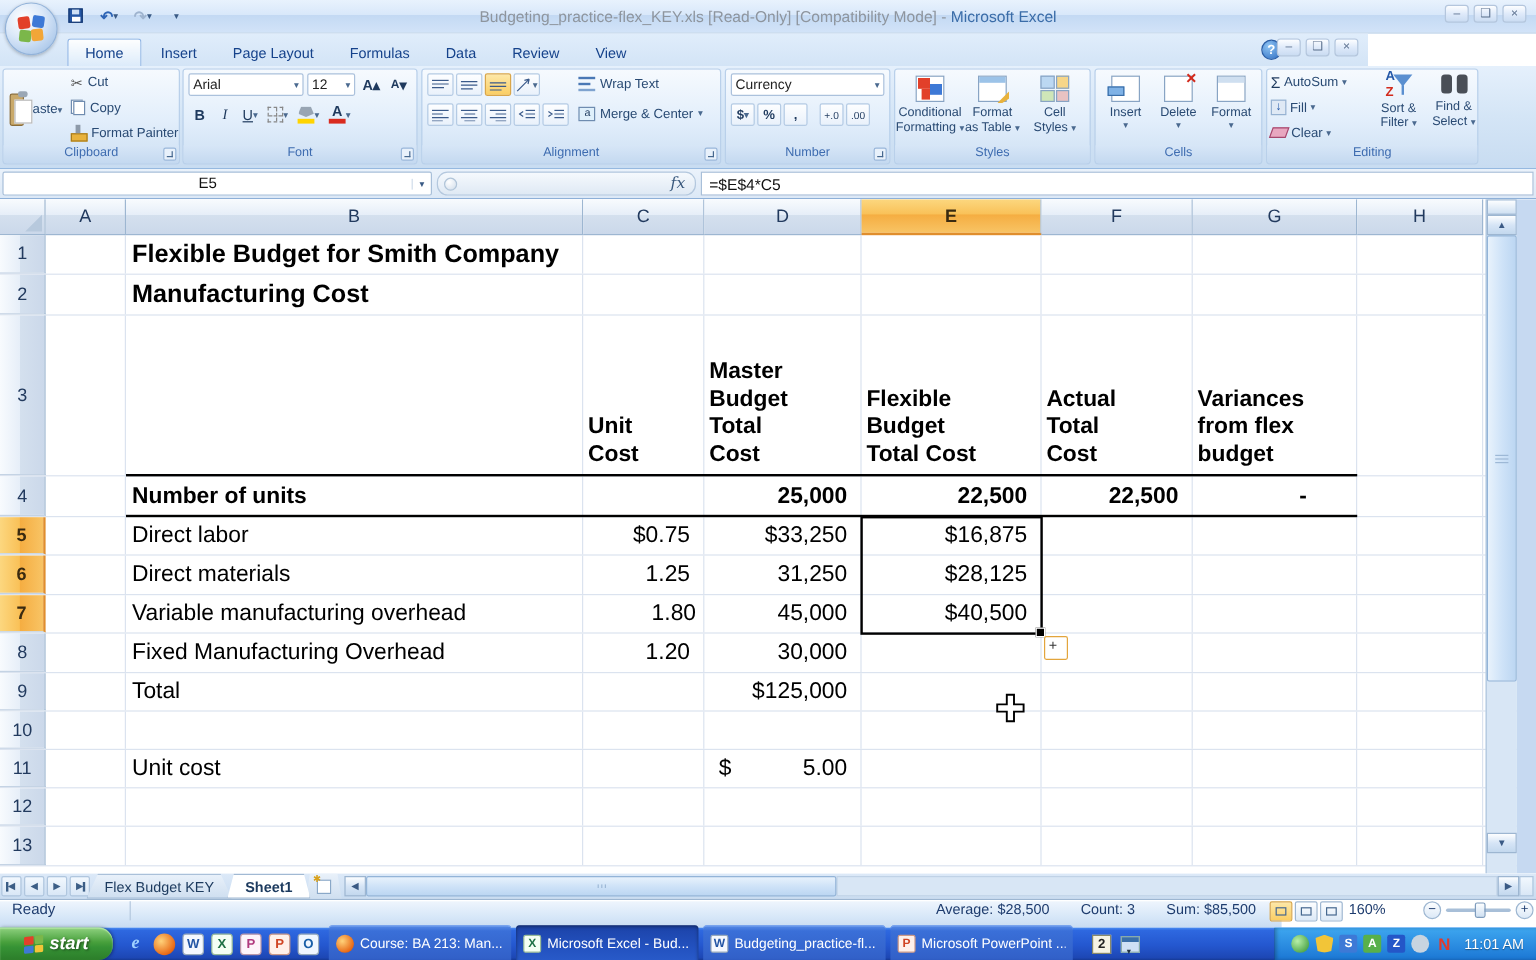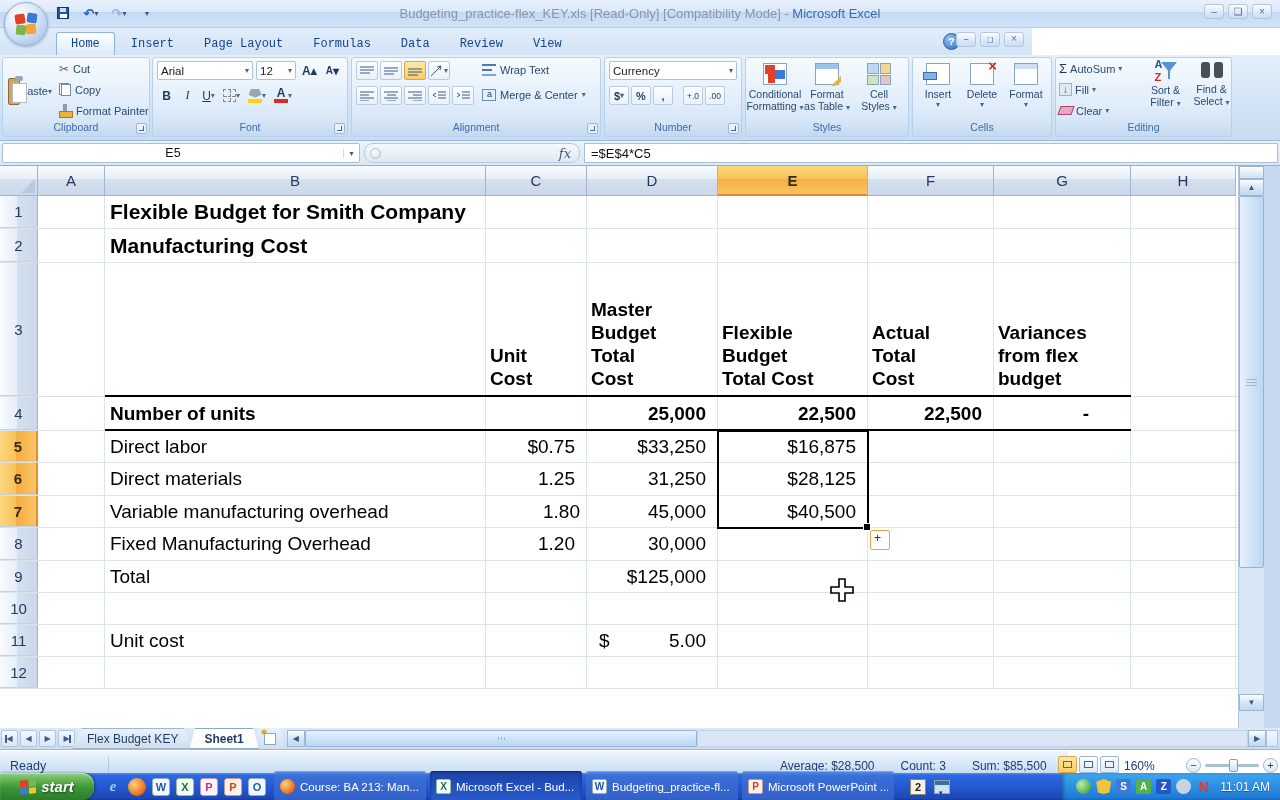--- a/index.html
+++ b/index.html
@@ -34,22 +34,22 @@
     border:1px solid #92b2d8; box-shadow:0 1px 3px rgba(0,0,0,.25); z-index:50;
     display:flex; align-items:center; justify-content:center; }
   .office-logo { position:relative; width:22px; height:22px; }
   .office-logo i { position:absolute; width:10px; height:10px; border-radius:2px; }
   .office-logo i:nth-child(1){ left:0; top:1px; background:#e2402a; transform:rotate(-8deg);}
   .office-logo i:nth-child(2){ right:0; top:0; background:#3d79d6; transform:rotate(8deg);}
   .office-logo i:nth-child(3){ left:1px; bottom:0; background:#7bb74a; transform:rotate(6deg);}
   .office-logo i:nth-child(4){ right:1px; bottom:1px; background:#f2a638; transform:rotate(-6deg);}
 
   
-  #tabrow { position:absolute; left:0; top:28px; width:1032px; height:27px;
-    background:linear-gradient(#e0edfb,#d3e4f6);font-family:Liberation Mono, monospace; }
+  #tabrow { position:absolute; left:0; top:28px; width:1140px; height:27px;
+    background:linear-gradient(#e0edfb,#d3e4f6); }
   #tabstrip { position:absolute; left:56px; top:0; height:27px; display:flex; align-items:flex-end; }
   .rtab { padding:4px 14px 4px; font-size:12px; color:#15428b; margin-right:2px; }
   .rtab.active { background:linear-gradient(#fdfefe,#eaf3fc 60%,#dcebfa); border:1px solid #8db2e3;
     border-bottom:none; border-radius:3px 3px 0 0; }
   #helpbtn { position:absolute; right:72px; top:5px; width:17px; height:17px; border-radius:50%;
     background:radial-gradient(circle at 35% 30%,#8ec4f4,#2d6cc0); color:#fff; font-weight:bold;
     font-size:11px; display:flex; align-items:center; justify-content:center; border:1px solid #2a5da5; }
 
   
   #ribbon { position:absolute; left:0; top:55px; width:1280px; height:86px;
@@ -273,21 +273,21 @@
   .hs-btn { width:18px; background:linear-gradient(#fdfeff,#d6e5f6 50%,#c3d8ee); border:1px solid #9db6d1;
     display:flex; align-items:center; justify-content:center; font-size:8px; color:#3a5a85; }
   .hs-thumb { width:392px; background:linear-gradient(#e8f2fc,#cfe3f8 50%,#bcd6f2); border:1px solid #93b4d8; border-radius:2px; position:relative; }
   .hs-thumb:after { content:""; position:absolute; top:6px; bottom:6px; left:50%; width:1px;
     box-shadow:-3px 0 0 #9db8d6, 0 0 0 #9db8d6, 3px 0 0 #9db8d6; background:#9db8d6; }
   .hs-track { flex:1; background:#d8e6f5; border:1px solid #c0d2e6; }
   .hs-sizer { width:12px; background:linear-gradient(#f2f8fe,#d9e7f6); border:1px solid #b0c6de; }
 
   
   #statusbar { position:absolute; left:0; top:750px; width:1068px; height:23px;
-    background:linear-gradient(#eef5fd,#d7e7f8 60%,#c8dcf2); border-top:1px solid #fff; display:flex; align-items:flex-end; }
+    background:linear-gradient(#eef5fd,#d7e7f8 60%,#c8dcf2); border-top:1px solid #fff; display:flex; align-items:flex-start; }
   #status-mode { font-size:12.5px; color:#1e3c6e; padding-left:10px; width:100px; }
   .st-sep { width:1px; height:16px; background:#b4c8de; margin:0 8px; }
   #st-aggr { position:absolute; left:780px; display:flex; gap:26px; font-size:12px; color:#1e3c6e; }
   #st-views { position:absolute; left:1058px; display:flex; gap:2px; }
   .vw { width:19px; height:17px; border:1px solid #9db6d1; border-radius:2px;
     background:linear-gradient(#fdfeff,#dce9f7); position:relative; }
   .vw.on { background:linear-gradient(#fde8a9,#fbce63); border-color:#d9a64a; }
   .vw:after { content:""; position:absolute; left:4px; top:4px; right:4px; bottom:4px; border:1px solid #46688f; }
   #st-zoom { position:absolute; left:1124px; font-size:12px; color:#1e3c6e; }
   #zoomslider { position:absolute; left:1186px; display:flex; align-items:center; gap:4px; }
@@ -813,20 +813,24 @@
     <div class="rc">
       <span class="lbl" style="left:72px">Unit cost</span>
       <span class="num" style="left:549px;width:30px;text-align:left;padding-left:12px">$</span>
       <span class="num" style="left:549px;width:119px">5.00</span>
     </div>
   </div>
   <div class="grow" style="height:32px">
     <div class="rn">12</div>
     <div class="rc"></div>
   </div>
+  <div class="grow" style="height:33px">
+    <div class="rn">13</div>
+    <div class="rc"></div>
+  </div>
 
   <div class="xline" style="top:229px"></div>
   <div class="xline" style="top:263px"></div>
 
   <div id="selbox-e57"></div>
   <div id="fillhandle"></div>
   <div id="autofill-btn">
       <span>+</span>
     </div>
   <div id="cursor-cross">

